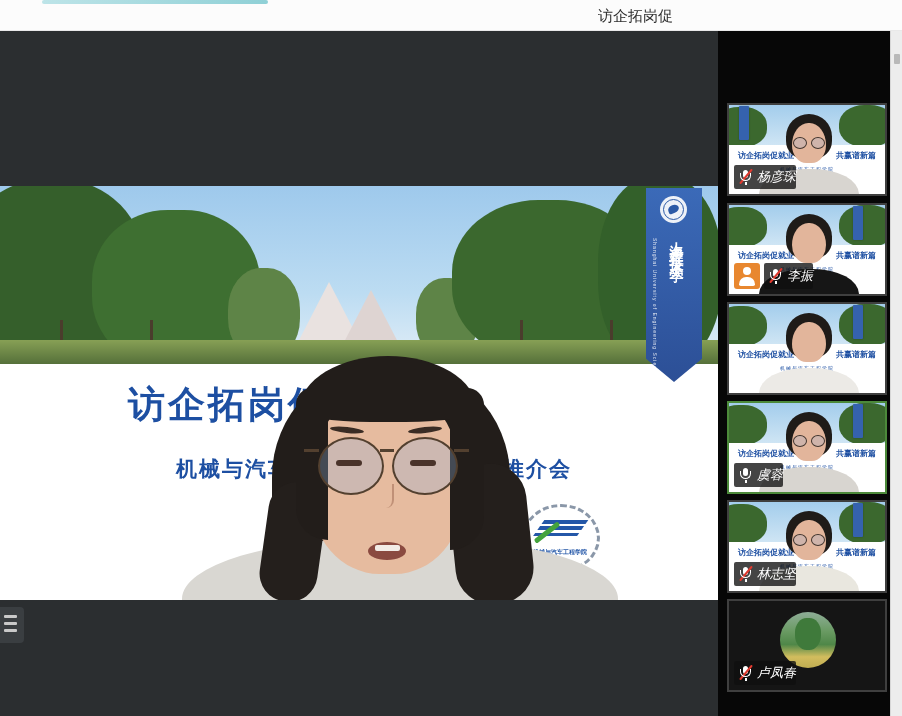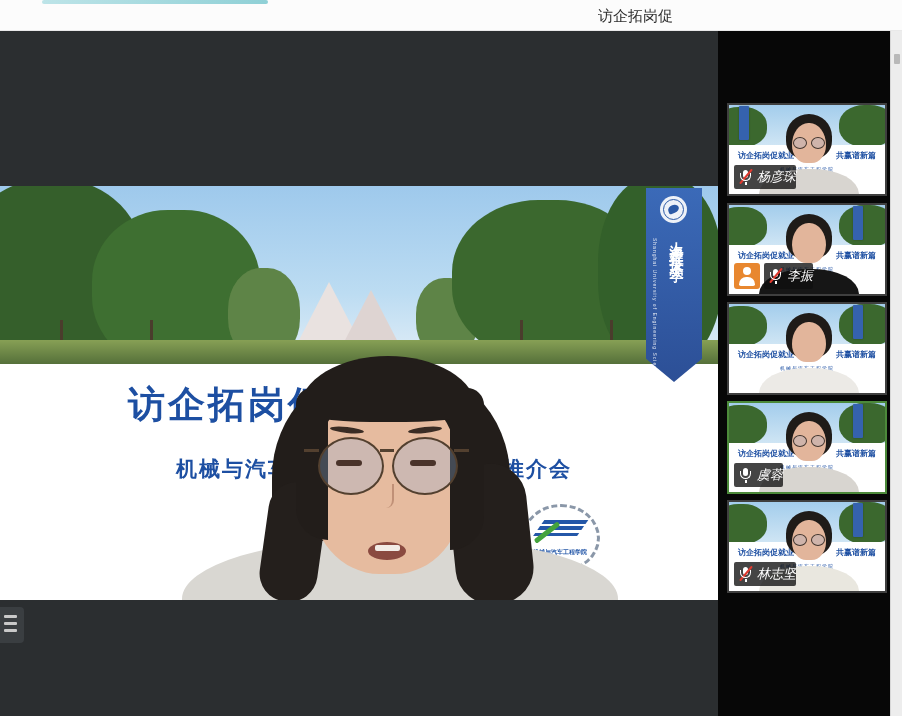--- a/index.html
+++ b/index.html
@@ -360,20 +360,34 @@
         <span class="pill">
           <span class="mic muted">
               <i class="stem"></i>
               <i class="slash"></i>
             </span>
           <span>林志坚</span>
         </span>
       </div>
     </div>
 
+    <div class="thumb t6">
+      <div class="t-off">
+        <div class="avatar"></div>
+      </div>
+      <div class="label-row">
+        <span class="pill">
+          <span class="mic muted">
+              <i class="stem"></i>
+              <i class="slash"></i>
+            </span>
+          <span>卢凤春</span>
+        </span>
+      </div>
+    </div>
 
   </div>
 
   <div class="edge-strip">
       <i></i>
     </div>
 
 </div>
 
 </body></html>

